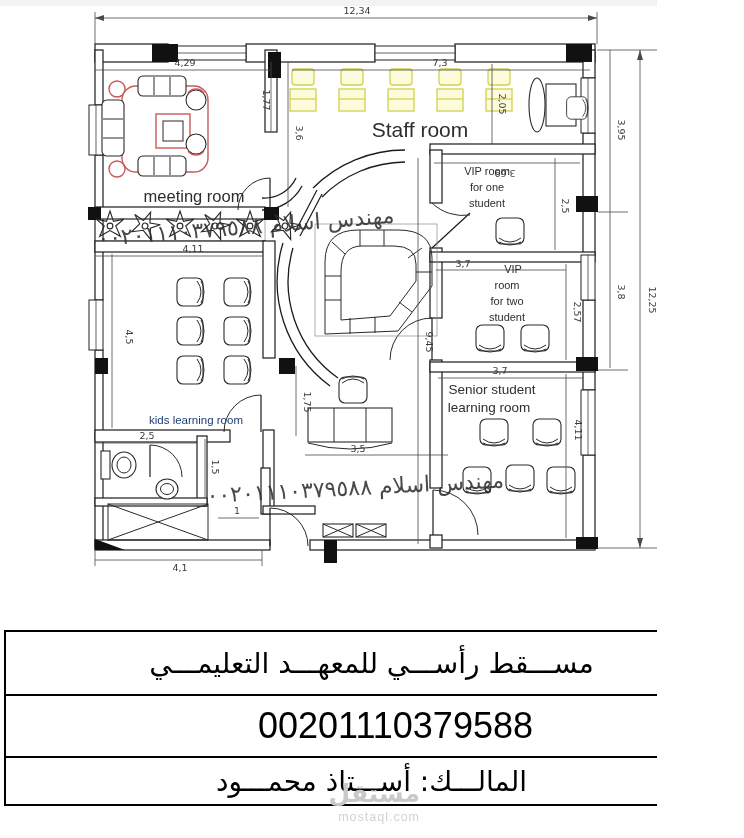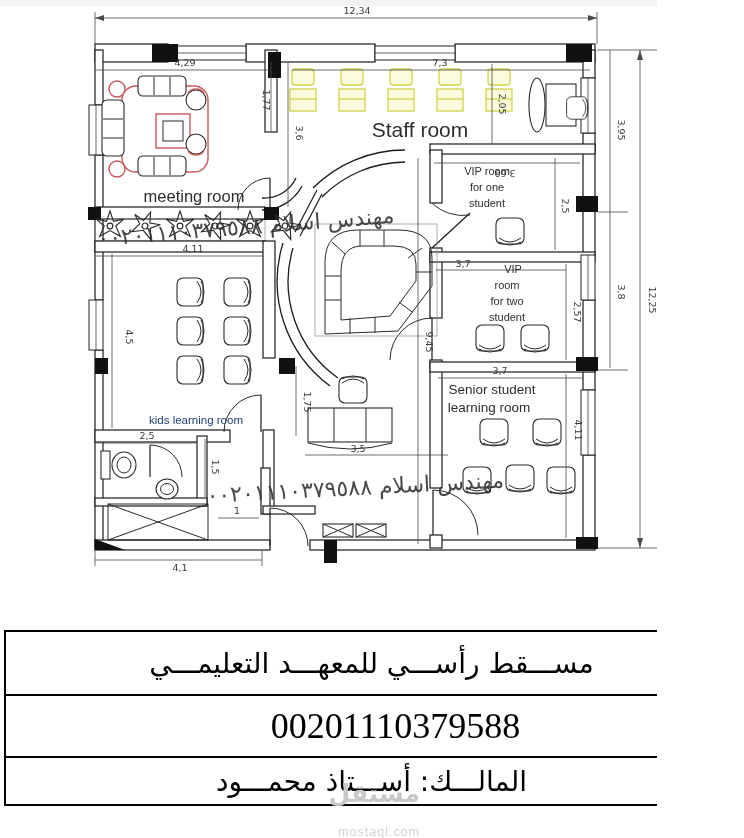--- a/index.html
+++ b/index.html
@@ -25,26 +25,26 @@
   .kidst{fill:#1c3e73;}
   .wm{fill:#2f2f2f;opacity:.88;font-size:22px;font-family:"DejaVu Sans",sans-serif;}
   .thin{fill:none;stroke:#8a8a8a;stroke-width:.7;}
   
   .titleblock{position:absolute;left:4px;top:630px;width:731px;border:2px solid #000;background:#fff;direction:rtl;}
   .tb-row{display:flex;align-items:center;justify-content:center;border-bottom:2px solid #000;
           font-family:"DejaVu Sans",sans-serif;color:#000;}
   .tb-row:last-child{border-bottom:none;text-align:center;}
   .tb-r1{height:62px;font-size:28px;align-items:center;}
   .tb-r2{height:60px;font-size:29px;}
-  .tb-r2 .num{font-size:36px;letter-spacing:0;direction:ltr;font-family:Liberation Serif, serif;margin-left:48px;}
+  .tb-r2 .num{font-size:36px;letter-spacing:0;direction:ltr;font-family:Liberation Sans, sans-serif;margin-left:48px;}
   .tb-r3{height:46px;font-size:28px;}
   
   .mostaql{position:absolute;left:320px;top:781px;width:100px;text-align:right;z-index:5;pointer-events:none;}
   .mq-name{font-size:25px;font-weight:bold;color:#c9c9c9;font-family:"DejaVu Sans",sans-serif;line-height:1;}
-  .mq-dom{font-size:12.5px;color:#d2d2d2;letter-spacing:1px;margin-top:19px;font-family:"Liberation Sans",sans-serif;}
+  .mq-dom{font-size:12.5px;color:#d2d2d2;letter-spacing:1px;margin-top:4px;font-family:"Liberation Sans",sans-serif;}
 </style>
 </head>
 <body>
 
 <div class="canvas">
   <div class="topstrip"></div>
 
   <svg width="744" height="626" viewBox="0 0 744 626">
     <defs>
       <g id="chair">

